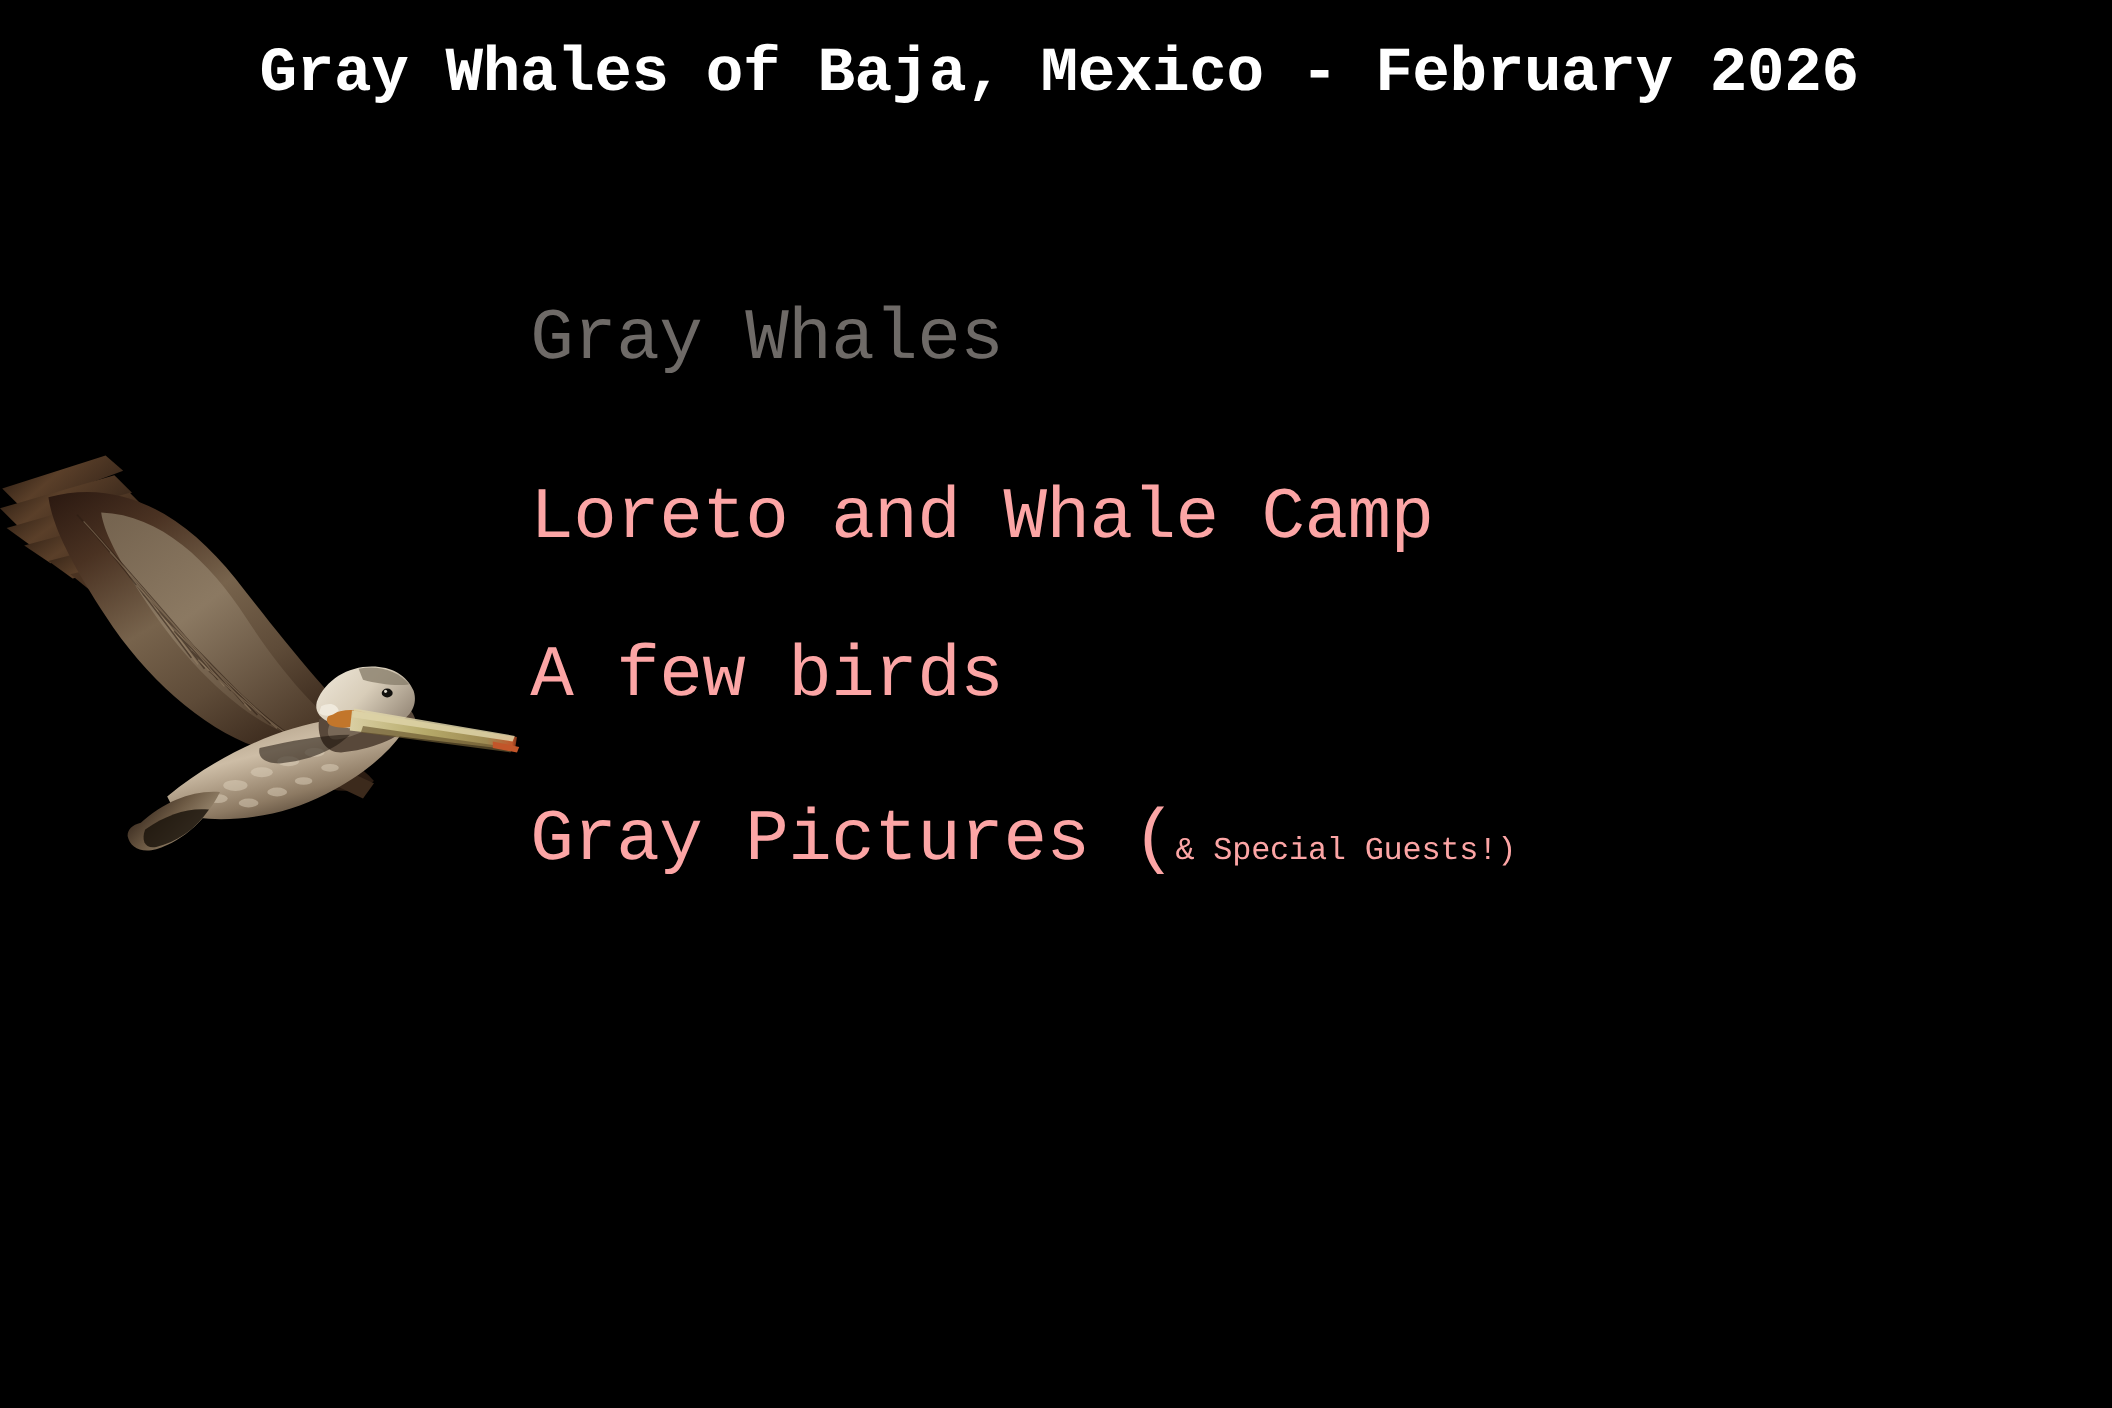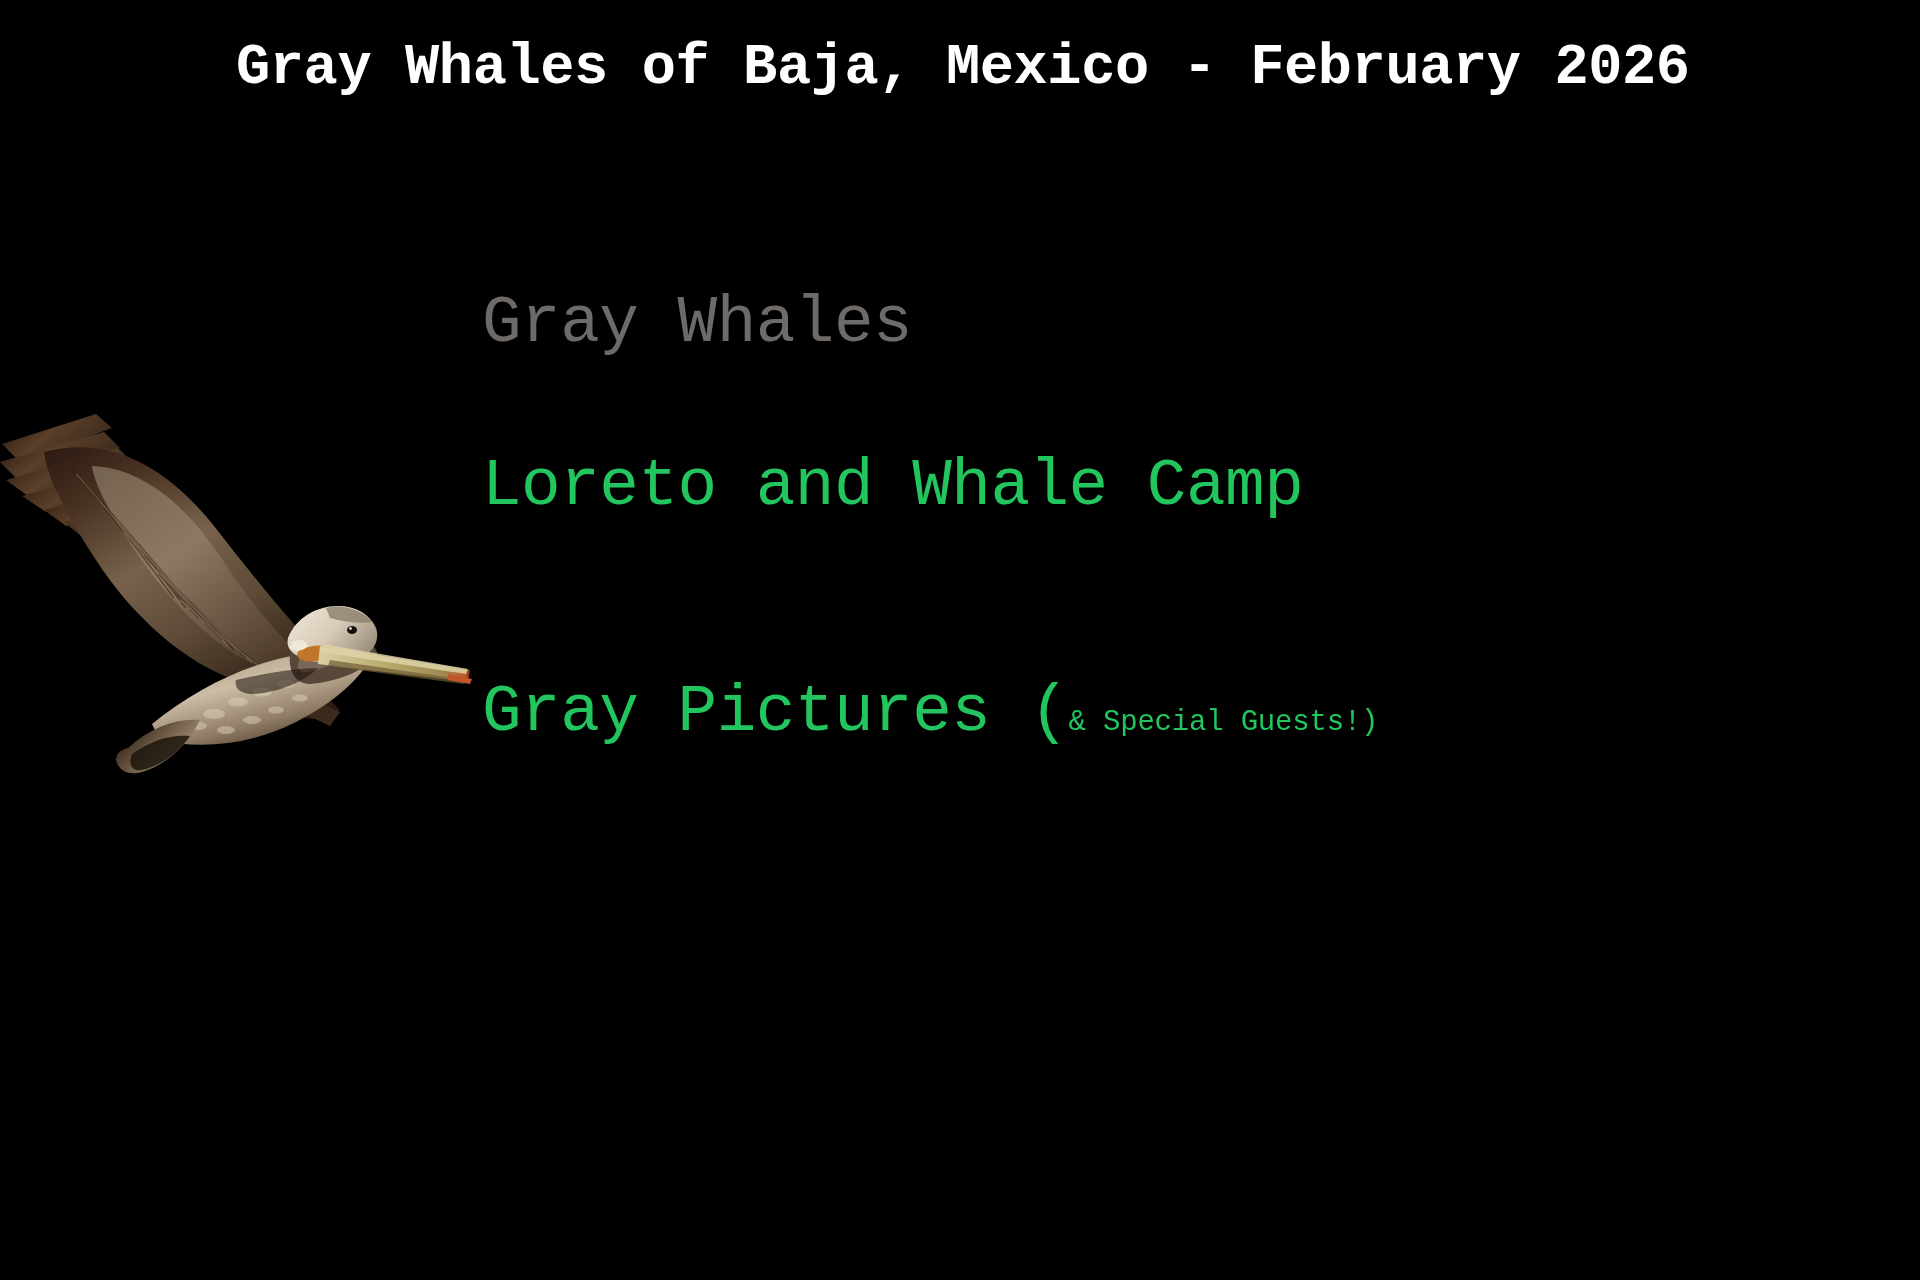--- a/index.html
+++ b/index.html
@@ -29,27 +29,27 @@
     line-height: 1.15;
     color: #ffffff;
     letter-spacing: -0.4px;
     white-space: nowrap;
   }
 
   
   #body-list {
     position: absolute;
     left: 482px;
-    top: 290px;
+    top: 274px;
     width: 1300px;
   }
   .body-line {
     font-size: 66px;
     line-height: 1.02;
-    color: #22c55e;
+    color: #fca5a5;
     white-space: nowrap;
     letter-spacing: -0.5px;
   }
   .body-line.dim {
     color: #6e6a67;
   }
   .spacer-1 { height: 96px; }
   .spacer-2 { height: 76px; }
   .spacer-3 { height: 82px; }
 
@@ -212,20 +212,21 @@
   <div id="body-list">
 
     <div class="body-line dim">Gray Whales</div>
 
     <div class="spacer-1"></div>
 
     <div class="body-line">Loreto and Whale Camp</div>
 
     <div class="spacer-2"></div>
 
+    <div class="body-line">A few birds</div>
 
     <div class="spacer-3"></div>
 
     <div class="body-line">
       <span>Gray Pictures (</span><span class="small-paren">&amp; Special Guests!)</span>
     </div>
 
   </div>
 
 </div>

